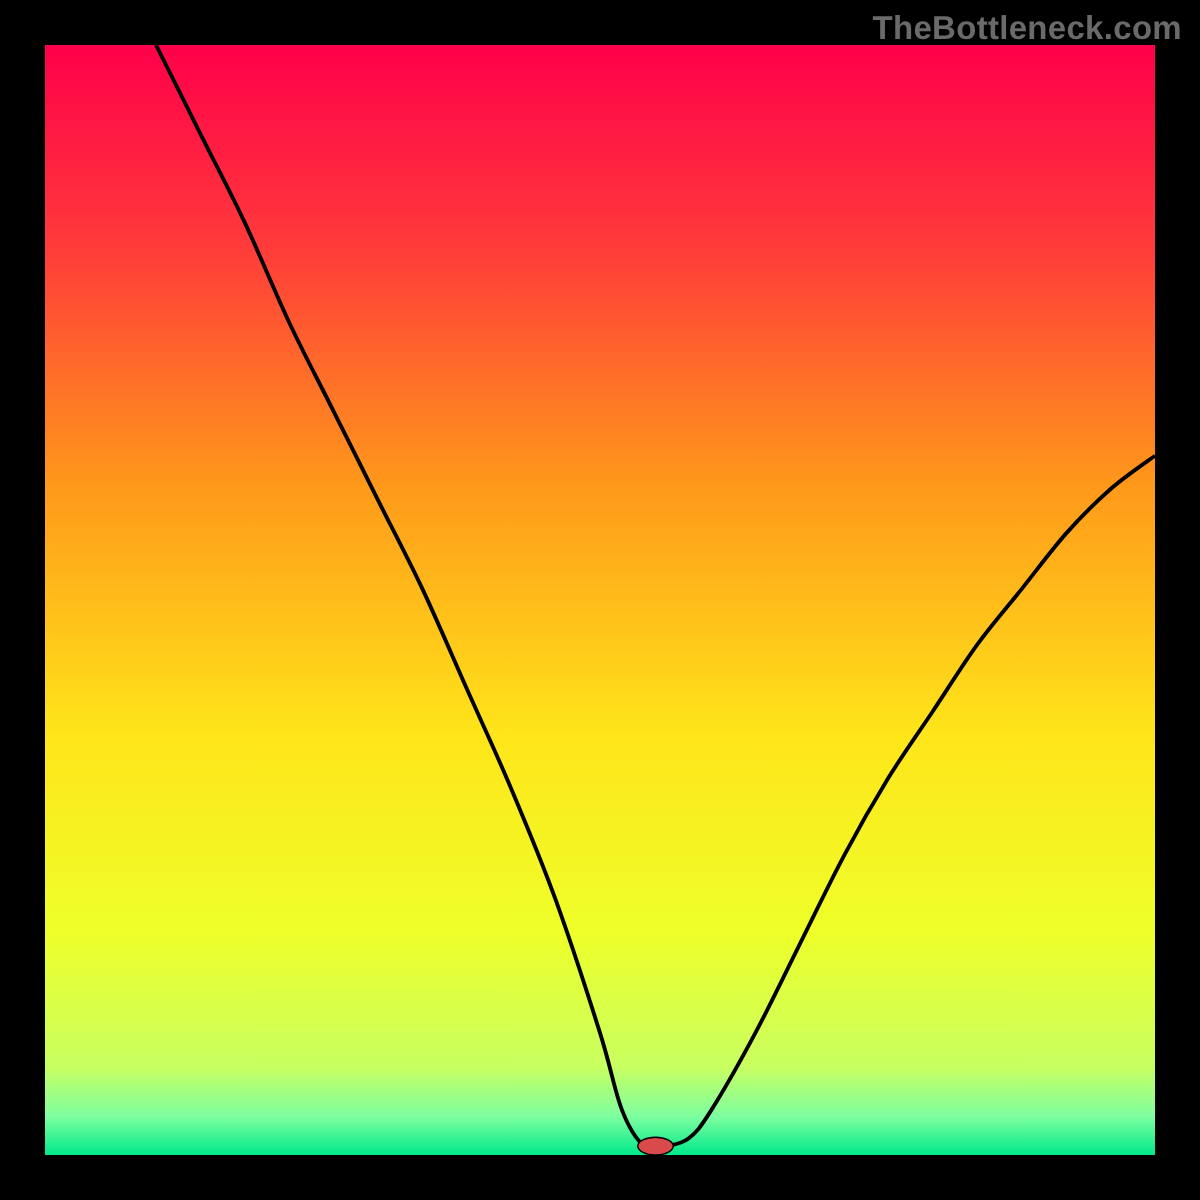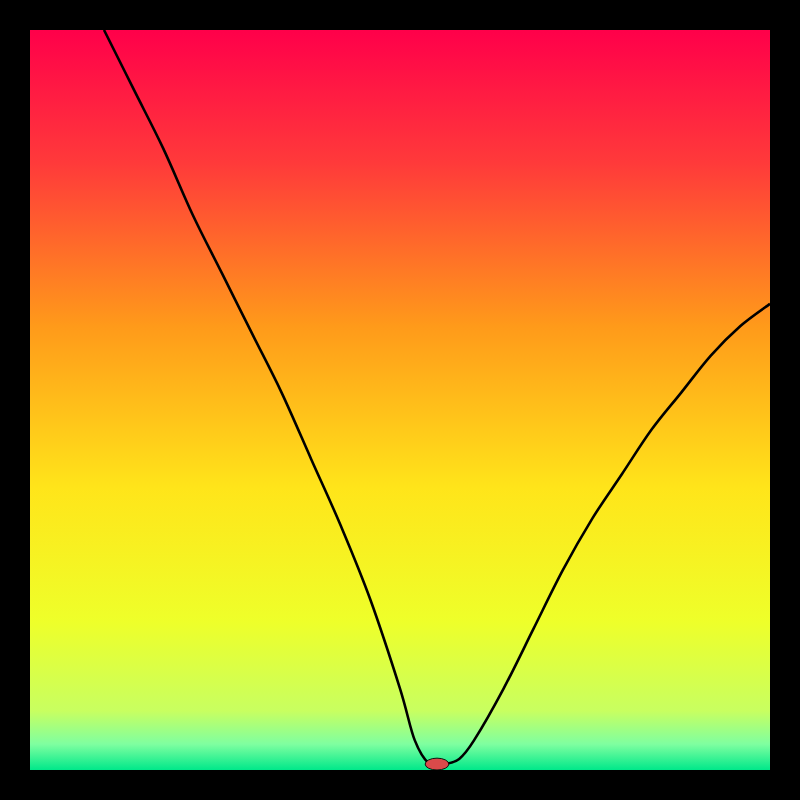--- a/index.html
+++ b/index.html
@@ -31,20 +31,21 @@
     font-size: 22px;
     font-weight: 600;
     color: #6a6a6a;
     letter-spacing: 0.2px;
   }
 </style>
 </head>
 <body>
 
 <div class="frame">
+  <div class="watermark">TheBottleneck.com</div>
   <svg class="plot" viewBox="0 0 100 100" preserveAspectRatio="none">
     <defs>
       <linearGradient id="bg-grad" x1="0" y1="0" x2="0" y2="1">
           <stop offset="0%" stop-color="#ff004a"></stop>
           <stop offset="18%" stop-color="#ff3a3a"></stop>
           <stop offset="40%" stop-color="#ff9a1a"></stop>
           <stop offset="62%" stop-color="#ffe51a"></stop>
           <stop offset="80%" stop-color="#eeff2a"></stop>
           <stop offset="92%" stop-color="#c8ff60"></stop>
           <stop offset="96.5%" stop-color="#7fffa0"></stop>

